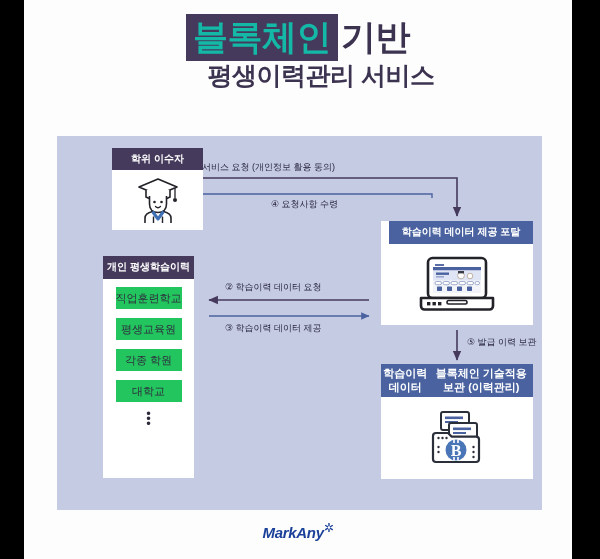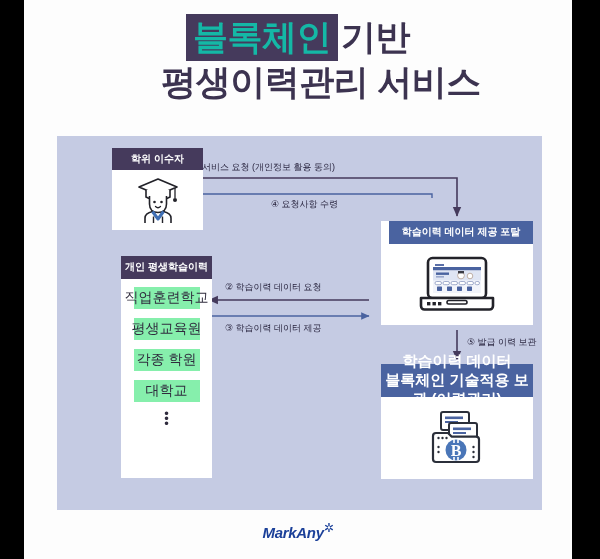--- a/index.html
+++ b/index.html
@@ -20,21 +20,21 @@
   
   #title{
     position:absolute;left:0;top:14px;width:548px;
     text-align:center;
     color:#3c3350;
     font-weight:bold;
     line-height:1.18;
     letter-spacing:-0.5px;
   }
   #title .ln1{font-size:35px;display:block;white-space:nowrap;}
-  #title .ln2{font-size:35px;display:block;white-space:nowrap;margin-left:46px;}
+  #title .ln2{font-size:25px;display:block;white-space:nowrap;margin-left:46px;}
   .hl{
     background:#453a5c;color:#14b8a6;
     padding:2px 7px 4px 7px;
     margin-right:3px;
     display:inline-block;
   }
 
   
   #panel{
     position:absolute;left:33px;top:136px;width:485px;height:374px;
@@ -50,41 +50,41 @@
   .hdr-purple{background:#453a5c;}
   .hdr-blue{background:#4a63a0;}
   .body{background:#ffffff;}
 
   
   #card-grad{left:55px;top:12px;width:91px;height:82px;}
   #card-grad .hdr{height:22px;font-size:10px;}
   #card-grad .body{height:60px;display:flex;align-items:center;justify-content:center;}
 
   
-  #card-list{left:64px;top:120px;width:91px;height:222px;}
+  #card-list{left:46px;top:120px;width:91px;height:222px;}
   #card-list .hdr{height:23px;font-size:10px;}
   #card-list .body{height:199px;padding-top:8px;box-sizing:border-box;}
   .chip{
     width:66px;height:22px;margin:0 auto 9px auto;
-    background:#86efac;color:#2f2b3d;
-    font-size:14px;display:flex;align-items:center;justify-content:center;
+    background:#22c55e;color:#2f2b3d;
+    font-size:11px;display:flex;align-items:center;justify-content:center;
     white-space:nowrap;
   }
   .vdots{width:100%;text-align:center;color:#2f2b3d;font-size:13px;
          letter-spacing:0;line-height:5px;margin-top:6px;}
   .vdots span{display:block;}
 
   
   #card-portal{left:324px;top:85px;width:152px;height:104px;}
   #card-portal .hdr{height:23px;font-size:10px;margin-left:8px;}
   #card-portal .body{height:81px;display:flex;align-items:center;justify-content:center;}
 
   
   #card-chain{left:324px;top:228px;width:152px;height:115px;}
-  #card-chain .hdr{height:33px;font-size:15px;flex-direction:column;}
+  #card-chain .hdr{height:33px;font-size:11px;flex-direction:row;}
   #card-chain .body{height:82px;display:flex;align-items:center;justify-content:center;}
 
   
   .lbl{
     position:absolute;font-size:9px;color:#2a2640;white-space:nowrap;
   }
   .arrowsvg{position:absolute;left:0;top:0;width:485px;height:374px;
             pointer-events:none;}
 
   

